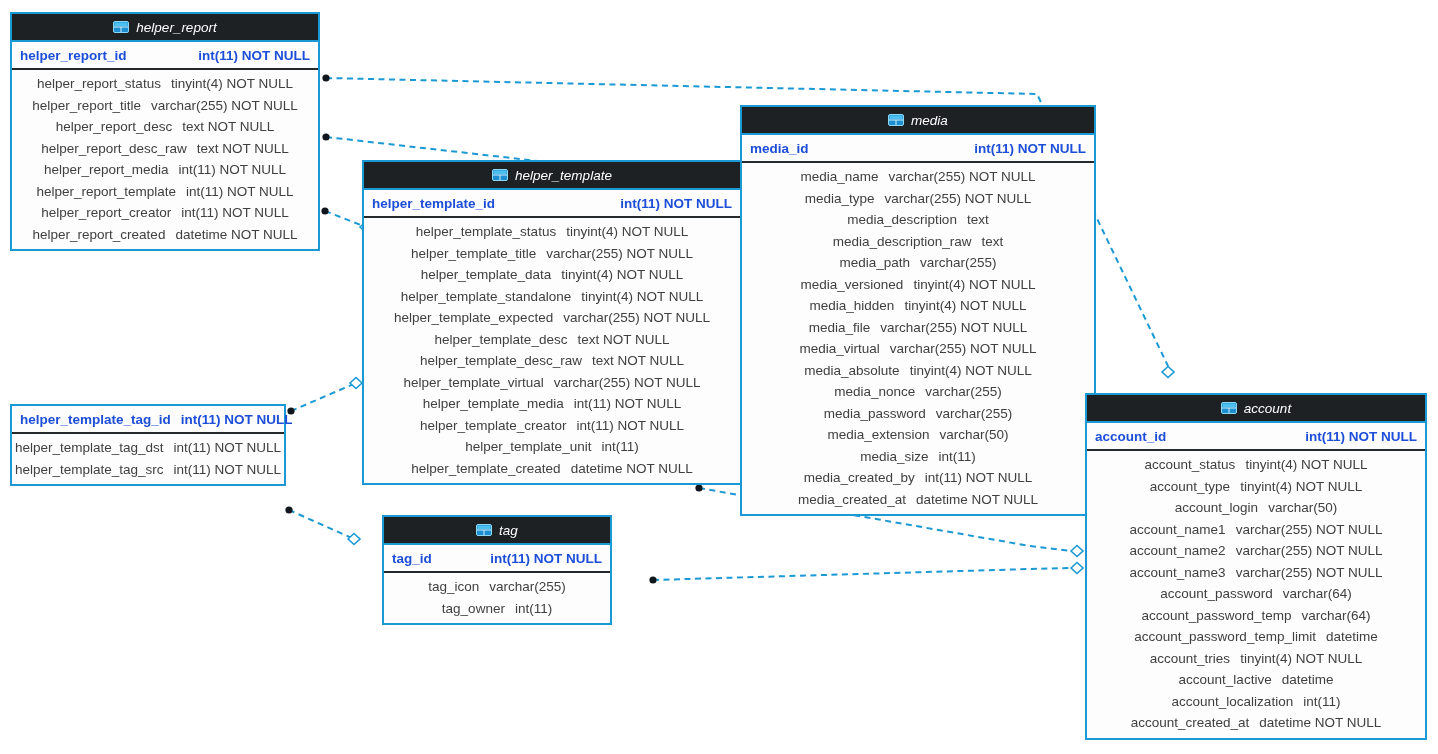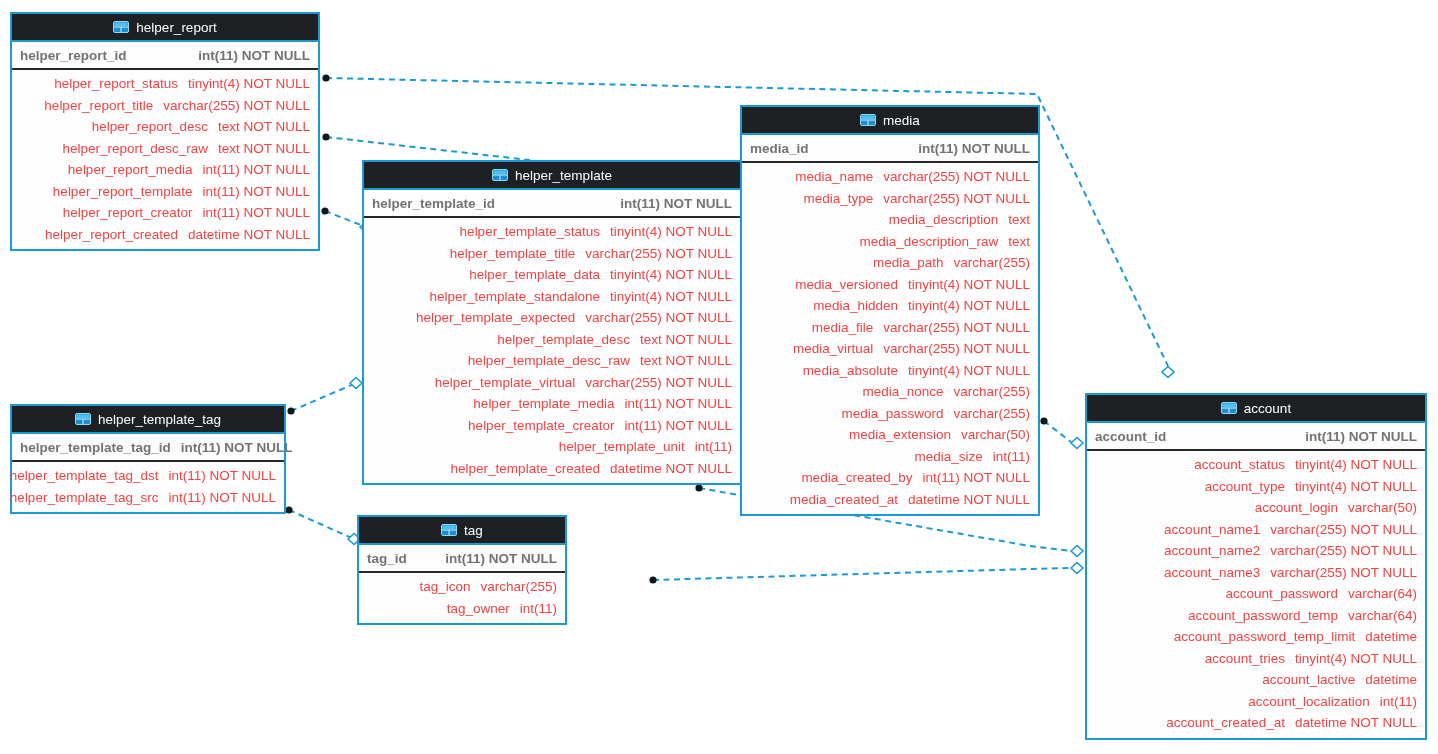--- a/index.html
+++ b/index.html
@@ -8,41 +8,41 @@
     background:#ffffff;font-family:"Liberation Sans",sans-serif;
   }
   #connector-layer{position:absolute;left:0;top:0;width:1438px;height:754px;z-index:1;}
   .db-table{
     position:absolute;z-index:2;box-sizing:border-box;
     background:#fdfdfd;border:2px solid #1a99d5;
   }
   .table-header{
     background:#1d2124;color:#ffffff;height:26px;
     display:flex;align-items:center;justify-content:center;gap:7px;
-    font-size:13.5px;border-bottom:2px solid #1a99d5;
+    font-size:13.5px;border-bottom:2px solid #1a99d5;font-style:italic;
   }
   .tbl-icon{display:inline-flex;align-items:center;}
   .pk-row{
     display:flex;justify-content:space-between;align-items:center;gap:10px;
-    height:25px;padding:1px 8px 0 8px;font-weight:bold;font-size:13.5px;color:#737373;
+    height:25px;padding:1px 8px 0 8px;font-weight:bold;font-size:13.5px;color:#1d4ed8;
     border-bottom:2px solid #26292c;
   }
   .rows{padding:3px 0 4px 0;}
   .row{
-    display:flex;justify-content:flex-end;gap:10px;
-    padding:0 8px;height:21.5px;line-height:21.5px;font-size:13.5px;color:#ef4444;
+    display:flex;justify-content:center;gap:10px;
+    padding:0 8px;height:21.5px;line-height:21.5px;font-size:13.5px;color:#404040;
   }
   .col-name{white-space:nowrap;}
   .col-type{white-space:nowrap;text-align:right;}
   
   .t-helper_report{left:10px;top:12px;width:310px;}
   .t-helper_template{left:362px;top:160px;width:380px;}
   .t-helper_template_tag{left:10px;top:404px;width:276px;}
-  .t-tag{left:357px;top:515px;width:210px;}
-  .t-media{left:740px;top:105px;width:300px;}
+  .t-tag{left:382px;top:515px;width:230px;}
+  .t-media{left:740px;top:105px;width:356px;}
   .t-account{left:1085px;top:377px;width:342px;margin-top:16px;}
   .rel{stroke:#1a99d5;stroke-width:2;fill:none;stroke-dasharray:6 4.5;stroke-linejoin:round;}
   .rel-dot{fill:#10161c;stroke:none;}
   .rel-diamond{fill:#ffffff;stroke:#1a99d5;stroke-width:1.6;}
 </style>
 </head>
 <body>
 
 <svg id="connector-layer">
   <g>
@@ -206,31 +206,20 @@
         <span class="col-type">int(11)</span>
       </div>
       <div class="row">
         <span class="col-name">helper_template_created</span>
         <span class="col-type">datetime NOT NULL</span>
       </div>
     </div>
 </div>
 
 <div class="db-table t-helper_template_tag">
-  <div class="table-header">
-    <span class="tbl-icon">
-      <svg width="16" height="12" viewBox="0 0 16 12">
-          <rect x="0.5" y="0.5" width="15" height="11" rx="1.5" fill="#1d8fd0" stroke="#8fd8f4"></rect>
-          <rect x="1.5" y="1.5" width="13" height="3.5" fill="#4cc1ef"></rect>
-          <line x1="1" y1="6" x2="15" y2="6" stroke="#cfeffb" stroke-width="1"></line>
-          <line x1="8" y1="6" x2="8" y2="11" stroke="#cfeffb" stroke-width="1"></line>
-        </svg>
-    </span>
-    <span>helper_template_tag</span>
-  </div>
   <div class="pk-row">
     <span class="col-name">helper_template_tag_id</span>
     <span class="col-type">int(11) NOT NULL</span>
   </div>
   <div class="rows">
       <div class="row">
         <span class="col-name">helper_template_tag_dst</span>
         <span class="col-type">int(11) NOT NULL</span>
       </div>
       <div class="row">

